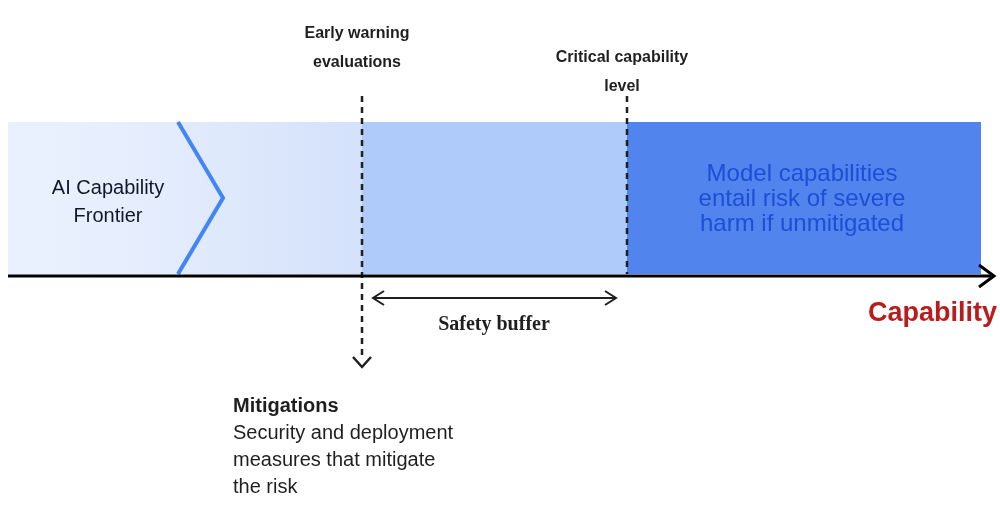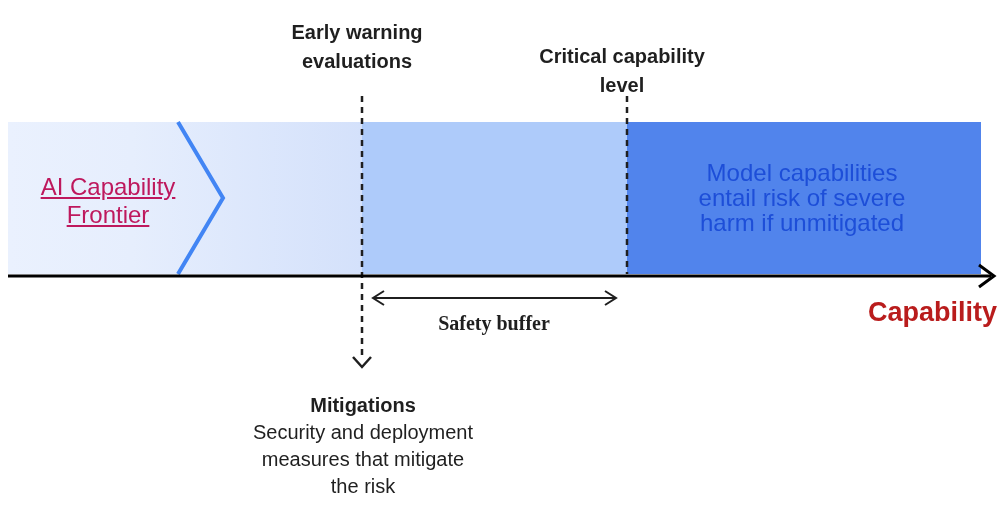--- a/index.html
+++ b/index.html
@@ -18,43 +18,43 @@
     background: linear-gradient(to right, #EAF1FE 0%, #E6EEFD 35%, #D4E1FB 100%);
   }
   .seg-buffer { left: 362px; width: 265px; background: #AECBFA; }
   .seg-critical { left: 627px; width: 354px; background: #5184EC; }
 
   .overlay { position: absolute; left: 0; top: 0; width: 1000px; height: 513px; pointer-events: none; }
 
   .lbl { position: absolute; text-align: center; white-space: pre-line; }
   .lbl-top {
     top: 18px; width: 240px;
-    font-size: 20px; font-weight: 600; line-height: 29px; color: #1f1f1f;
+    font-size: 16px; font-weight: 600; line-height: 29px; color: #1f1f1f;
   }
   .lbl-early { left: 237px; }
   .lbl-critical { left: 502px; margin-top: 24px; }
   .lbl-frontier {
     left: 18px; top: 173px; width: 180px;
-    font-size: 24px; font-weight: 400; line-height: 28px; color: #be185d; text-decoration: underline;
+    font-size: 20px; font-weight: 400; line-height: 28px; color: #0f172a;
   }
   .lbl-risk {
     left: 667px; top: 160px; width: 270px;
     font-size: 24px; font-weight: 400; line-height: 25px; color: #1d4ed8;
   }
   .lbl-safety {
     left: 394px; top: 309px; width: 200px;
     font-size: 20px; font-weight: 600; line-height: 28px; color: #1f1f1f; font-family: Liberation Serif, serif;
   }
   .lbl-capability {
     left: 812px; top: 297px; width: 185px; text-align: right;
     font-size: 27px; font-weight: 600; line-height: 30px; color: #b91c1c;
   }
   .mitigations {
     position: absolute; left: 233px; top: 392px; width: 260px;
-    text-align: center; line-height: 27px; font-size: 20px; color: #1f1f1f;
+    text-align: left; line-height: 27px; font-size: 20px; color: #1f1f1f;
   }
   .mitigations .title { font-weight: 700; }
   .mitigations .desc { font-weight: 400; white-space: pre-line; }
 </style>
 </head>
 <body>
 
 <div class="canvas">
 
   <div class="band-seg seg-frontier"></div>

